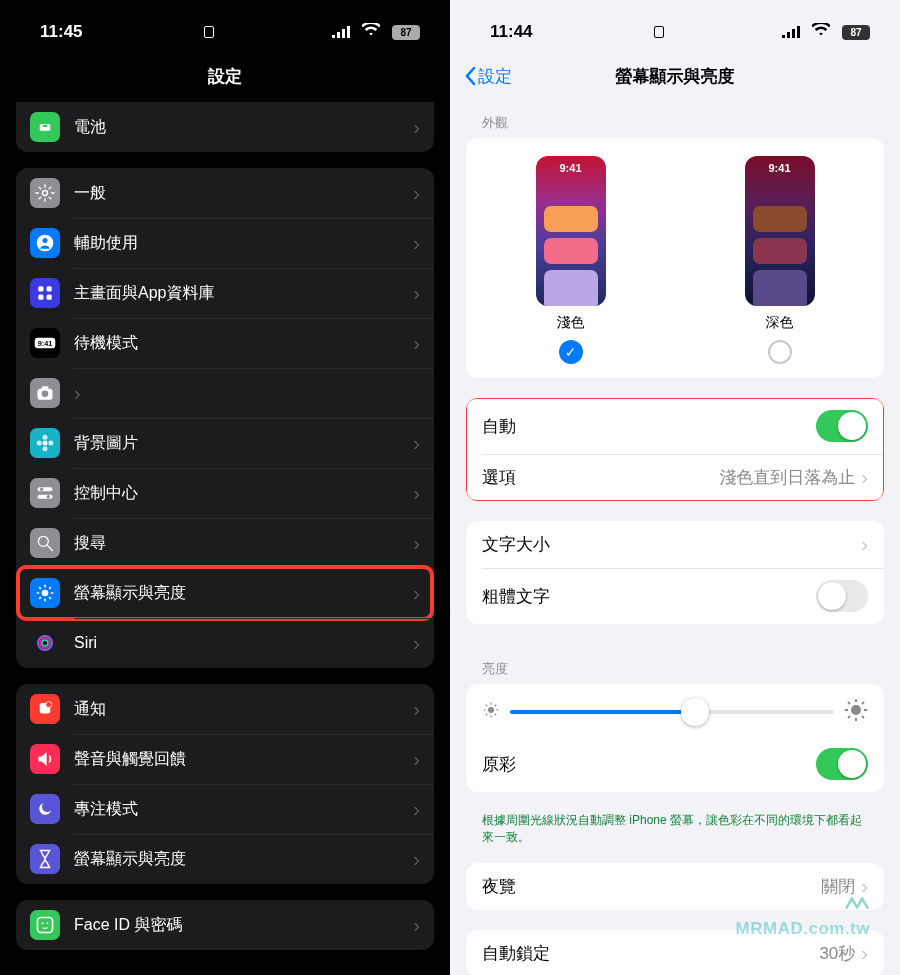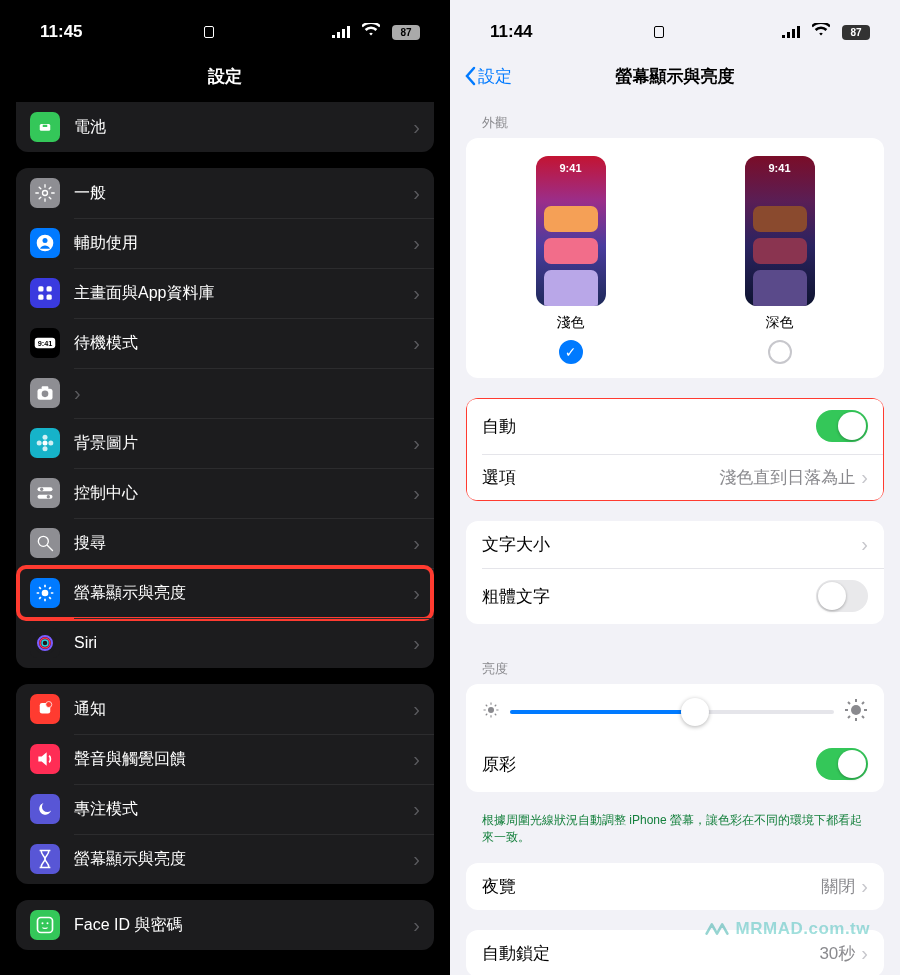--- a/index.html
+++ b/index.html
@@ -77,21 +77,21 @@
   .slider-row { padding:14px 16px 10px; display:flex; align-items:center; gap:10px;}
   .sun { color:#8a8a8e; }
   .sun.sm svg{width:18px;height:18px;}
   .sun.lg svg{width:24px;height:24px;}
   .slider { flex:1; height:4px; background:#e5e5ea; border-radius:2px; position:relative;}
   .slider .fill { position:absolute; left:0; top:0; bottom:0; width:57%; background:#007aff; border-radius:2px;}
   .slider .thumb { position:absolute; left:57%; top:50%; width:28px; height:28px; background:#fff; border-radius:50%; transform:translate(-50%,-50%); box-shadow:0 1px 4px rgba(0,0,0,.3);}
 
   .footnote { font-size:12px; color:#15803d; padding:0 32px 16px; line-height:1.45;}
 
-  .watermark { position:absolute; right:30px; bottom:36px; opacity:.45; color:#2fb9b3; font-weight:700; font-size:17px; letter-spacing:.5px; display:flex; align-items:flex-end; gap:6px; z-index:5;}
+  .watermark { position:absolute; right:30px; bottom:36px; opacity:.45; color:#2fb9b3; font-weight:700; font-size:17px; letter-spacing:.5px; display:flex; align-items:flex-end; gap:6px; z-index:5;flex-direction:column;}
   .watermark svg { width:26px; height:20px;}
 
   .doc-icn { display:inline-block; width:10px; height:12px; border:1px solid currentColor; border-radius:2px; margin-left:4px; vertical-align:1px;}
 </style>
 </head>
 <body>
 
 <div class="phone left">
   <div class="status">
     <span>11:45</span>

